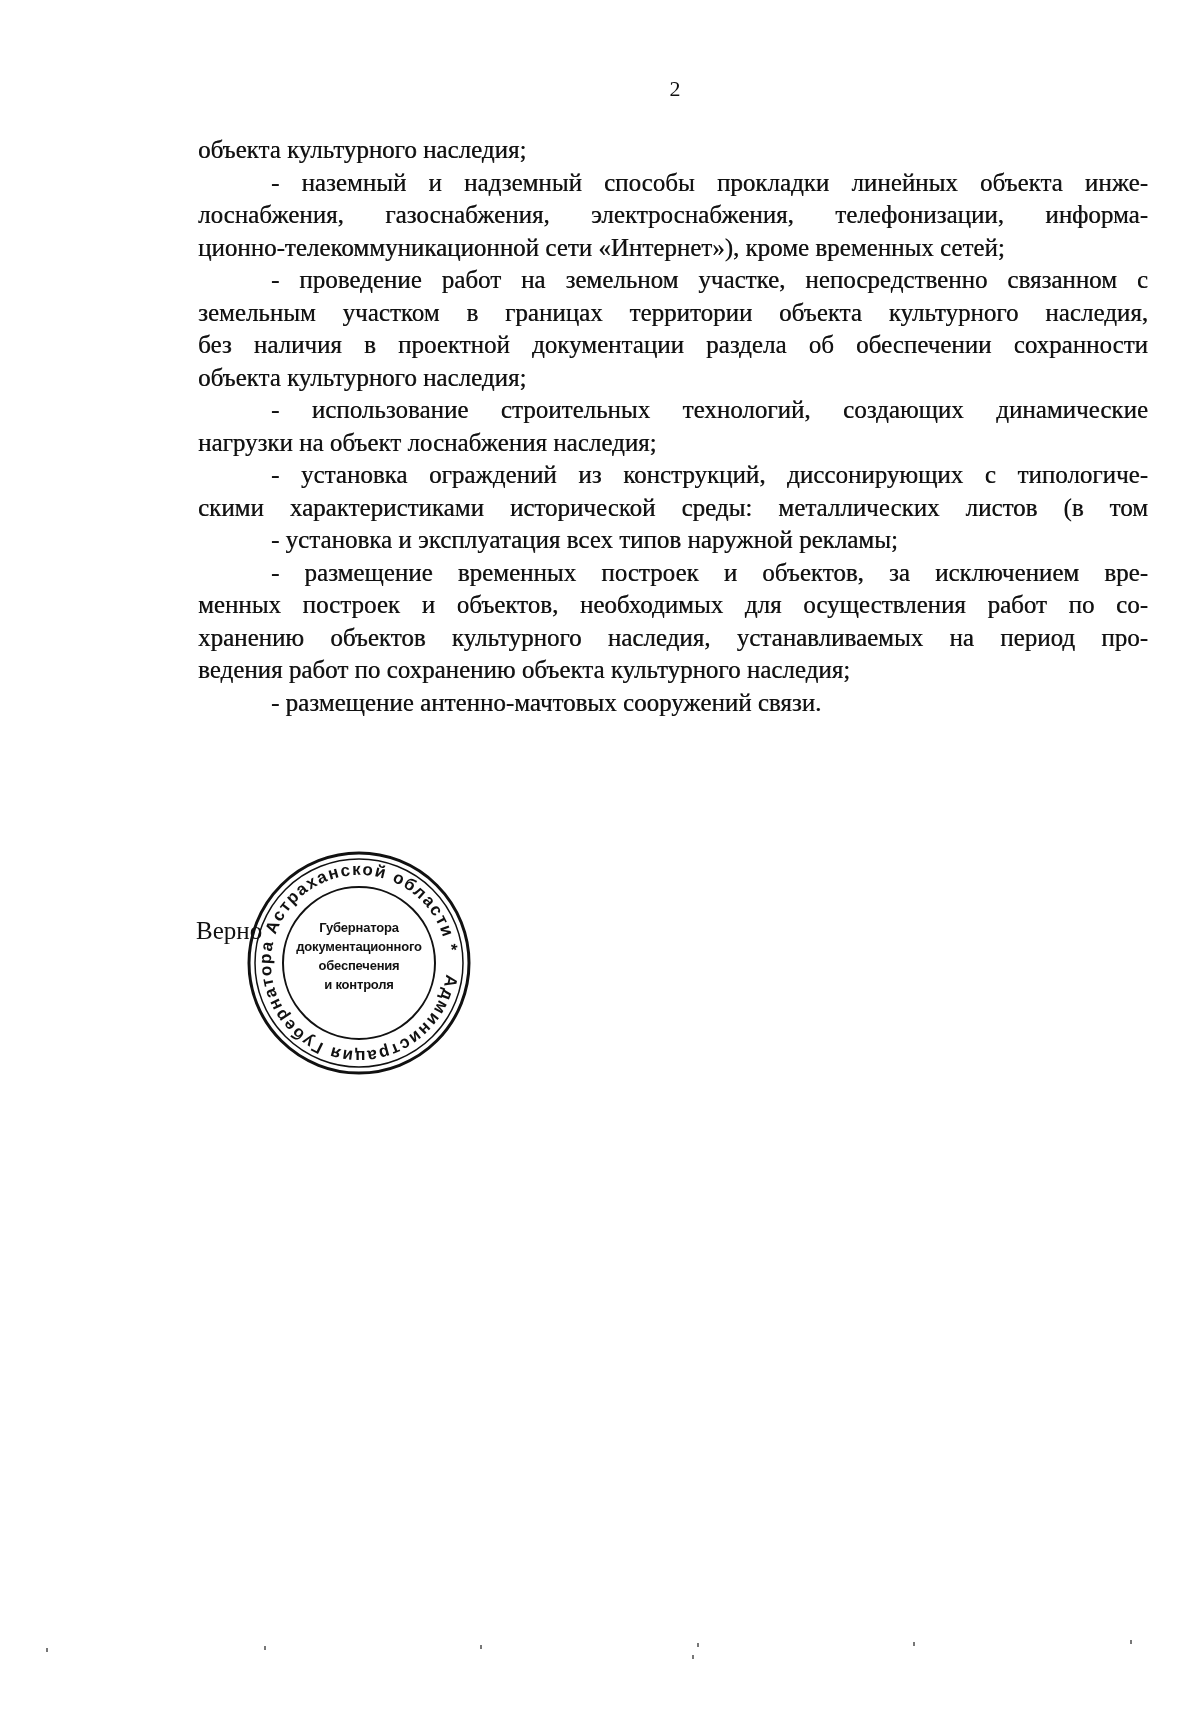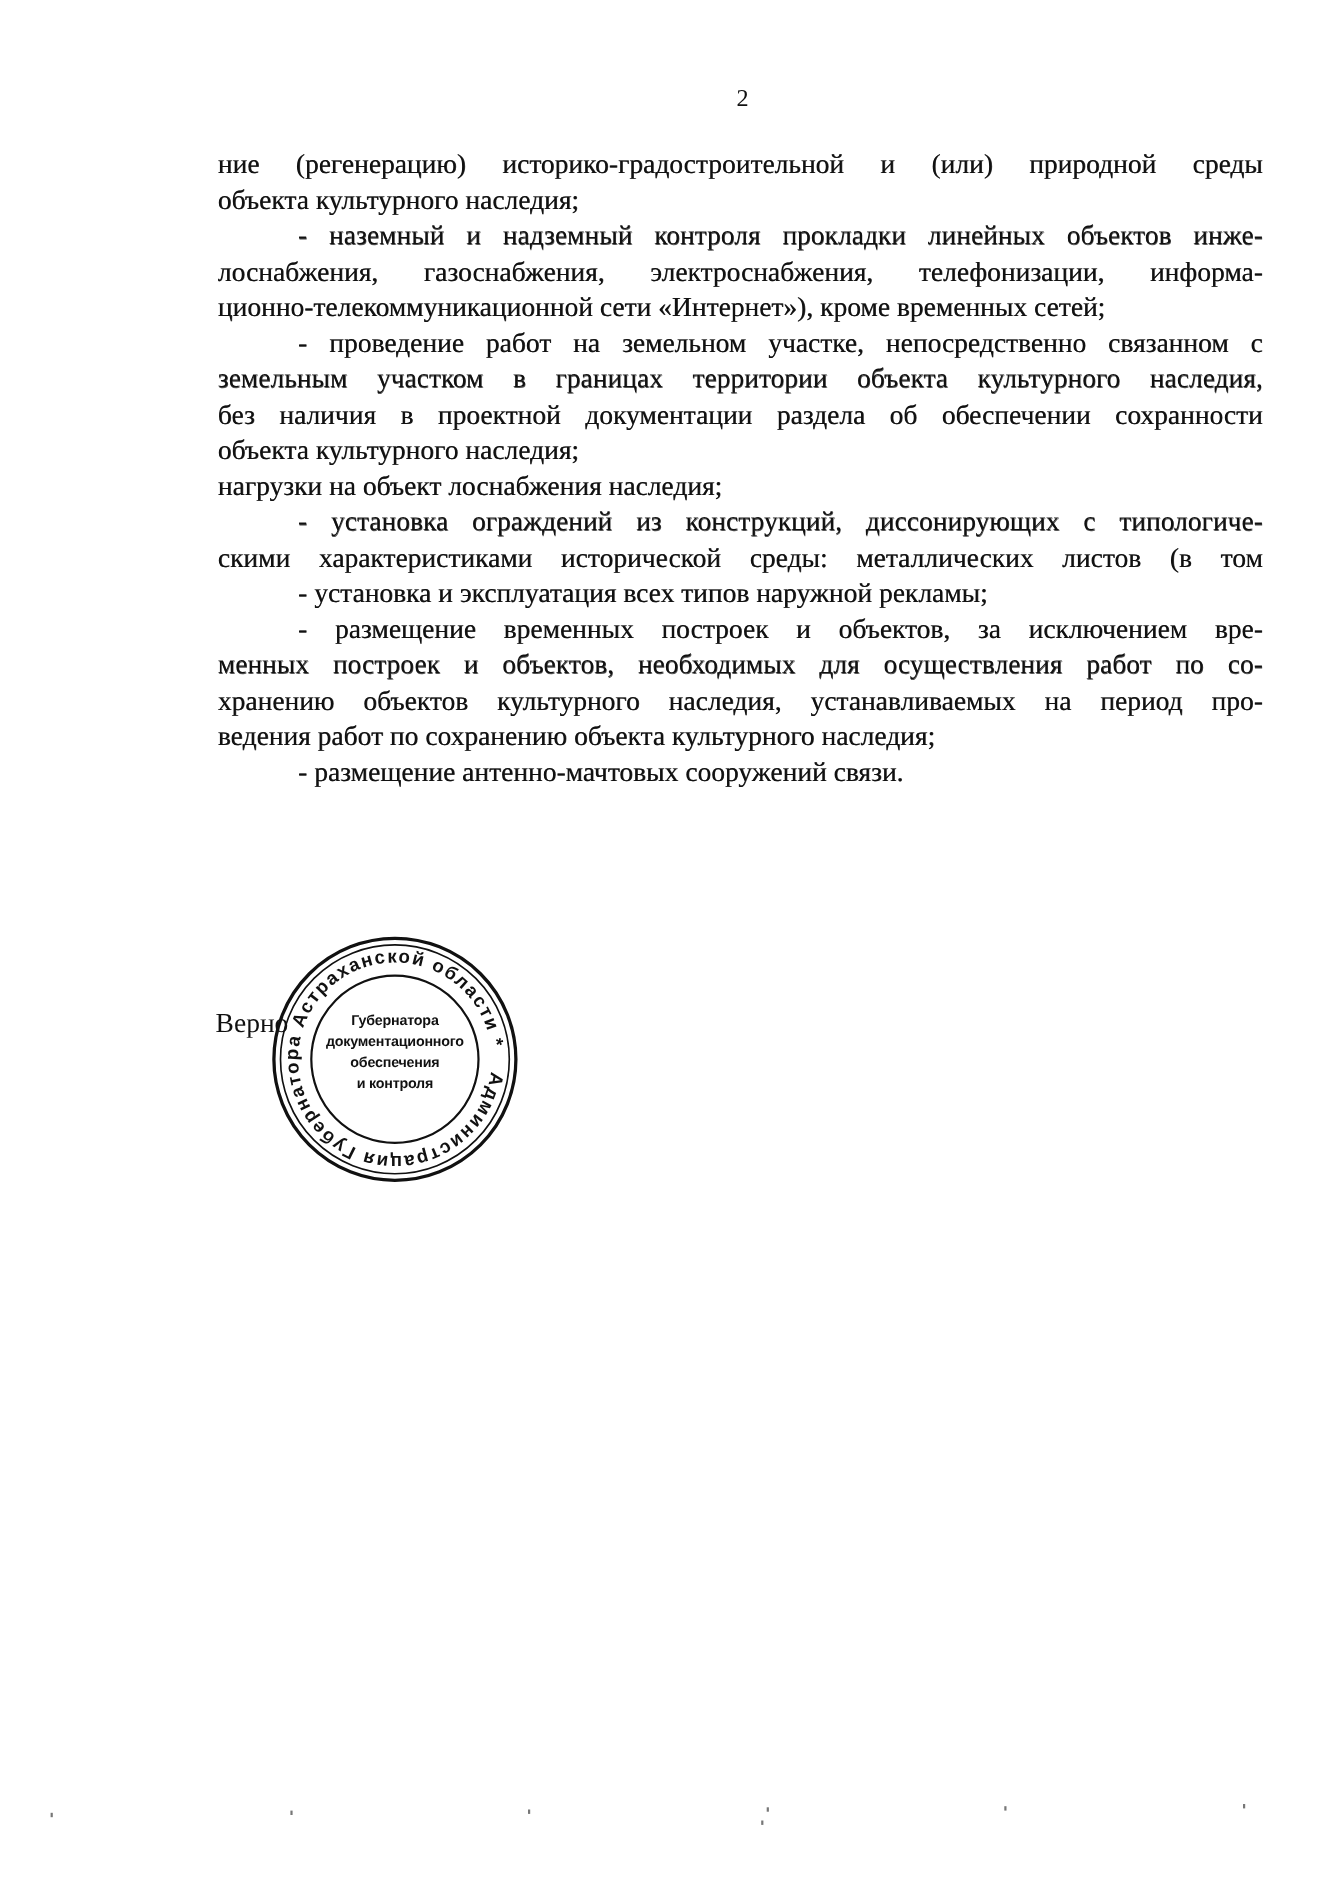--- a/index.html
+++ b/index.html
@@ -86,29 +86,29 @@
     }
   </style>
 </head>
 <body>
 
 <div>
 
   <div class="page-number">2</div>
 
   <div class="body-text">
-    <span class="line justify">ние (регенерацию) историко-градостроительной и (или) природной среды</span>
     <span class="line">объекта культурного наследия;</span>
-    <span class="line justify indent">- наземный и надземный контроля прокладки линейных объектов инже-</span>
+    <span class="line justify indent">- наземный и надземный способы прокладки линейных объекта инже-</span>
     <span class="line justify">лоснабжения, газоснабжения, электроснабжения, телефонизации, информа-</span>
     <span class="line">ционно-телекоммуникационной сети «Интернет»), кроме временных сетей;</span>
     <span class="line justify indent">- проведение работ на земельном участке, непосредственно связанном с</span>
     <span class="line justify">земельным участком в границах территории объекта культурного наследия,</span>
     <span class="line justify">без наличия в проектной документации раздела об обеспечении сохранности</span>
     <span class="line">объекта культурного наследия;</span>
+    <span class="line justify indent">- использование строительных технологий, создающих динамические</span>
     <span class="line">нагрузки на объект лоснабжения наследия;</span>
     <span class="line justify indent">- установка ограждений из конструкций, диссонирующих с типологиче-</span>
     <span class="line justify">скими характеристиками исторической среды: металлических листов (в том</span>
     <span class="line indent">- установка и эксплуатация всех типов наружной рекламы;</span>
     <span class="line justify indent">- размещение временных построек и объектов, за исключением вре-</span>
     <span class="line justify">менных построек и объектов, необходимых для осуществления работ по со-</span>
     <span class="line justify">хранению объектов культурного наследия, устанавливаемых на период про-</span>
     <span class="line">ведения работ по сохранению объекта культурного наследия;</span>
     <span class="line indent">- размещение антенно-мачтовых сооружений связи.</span>
   </div>

